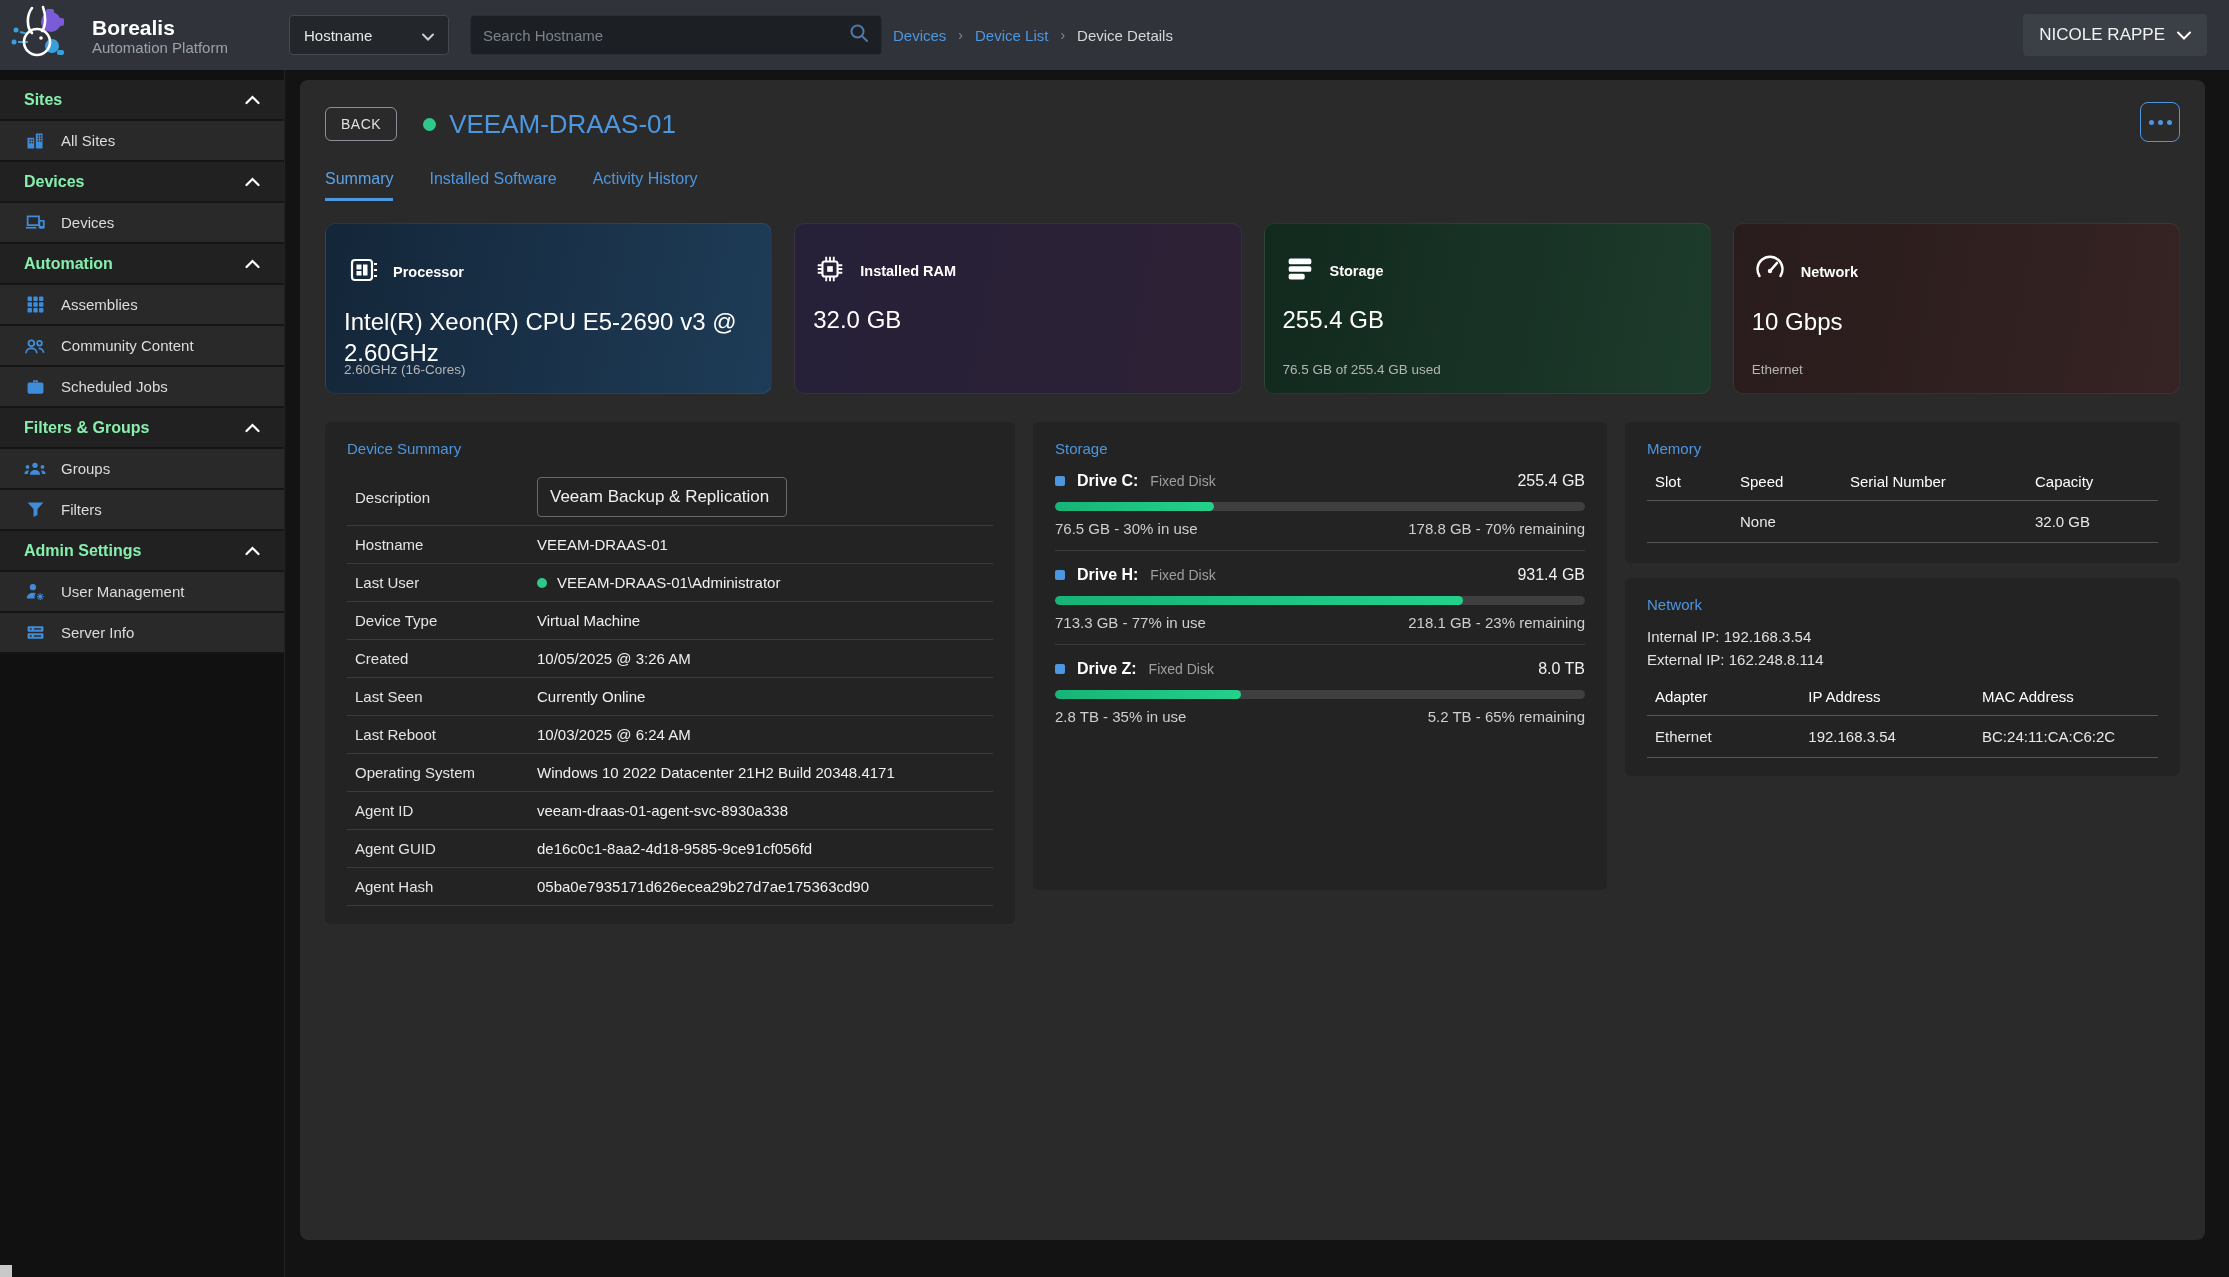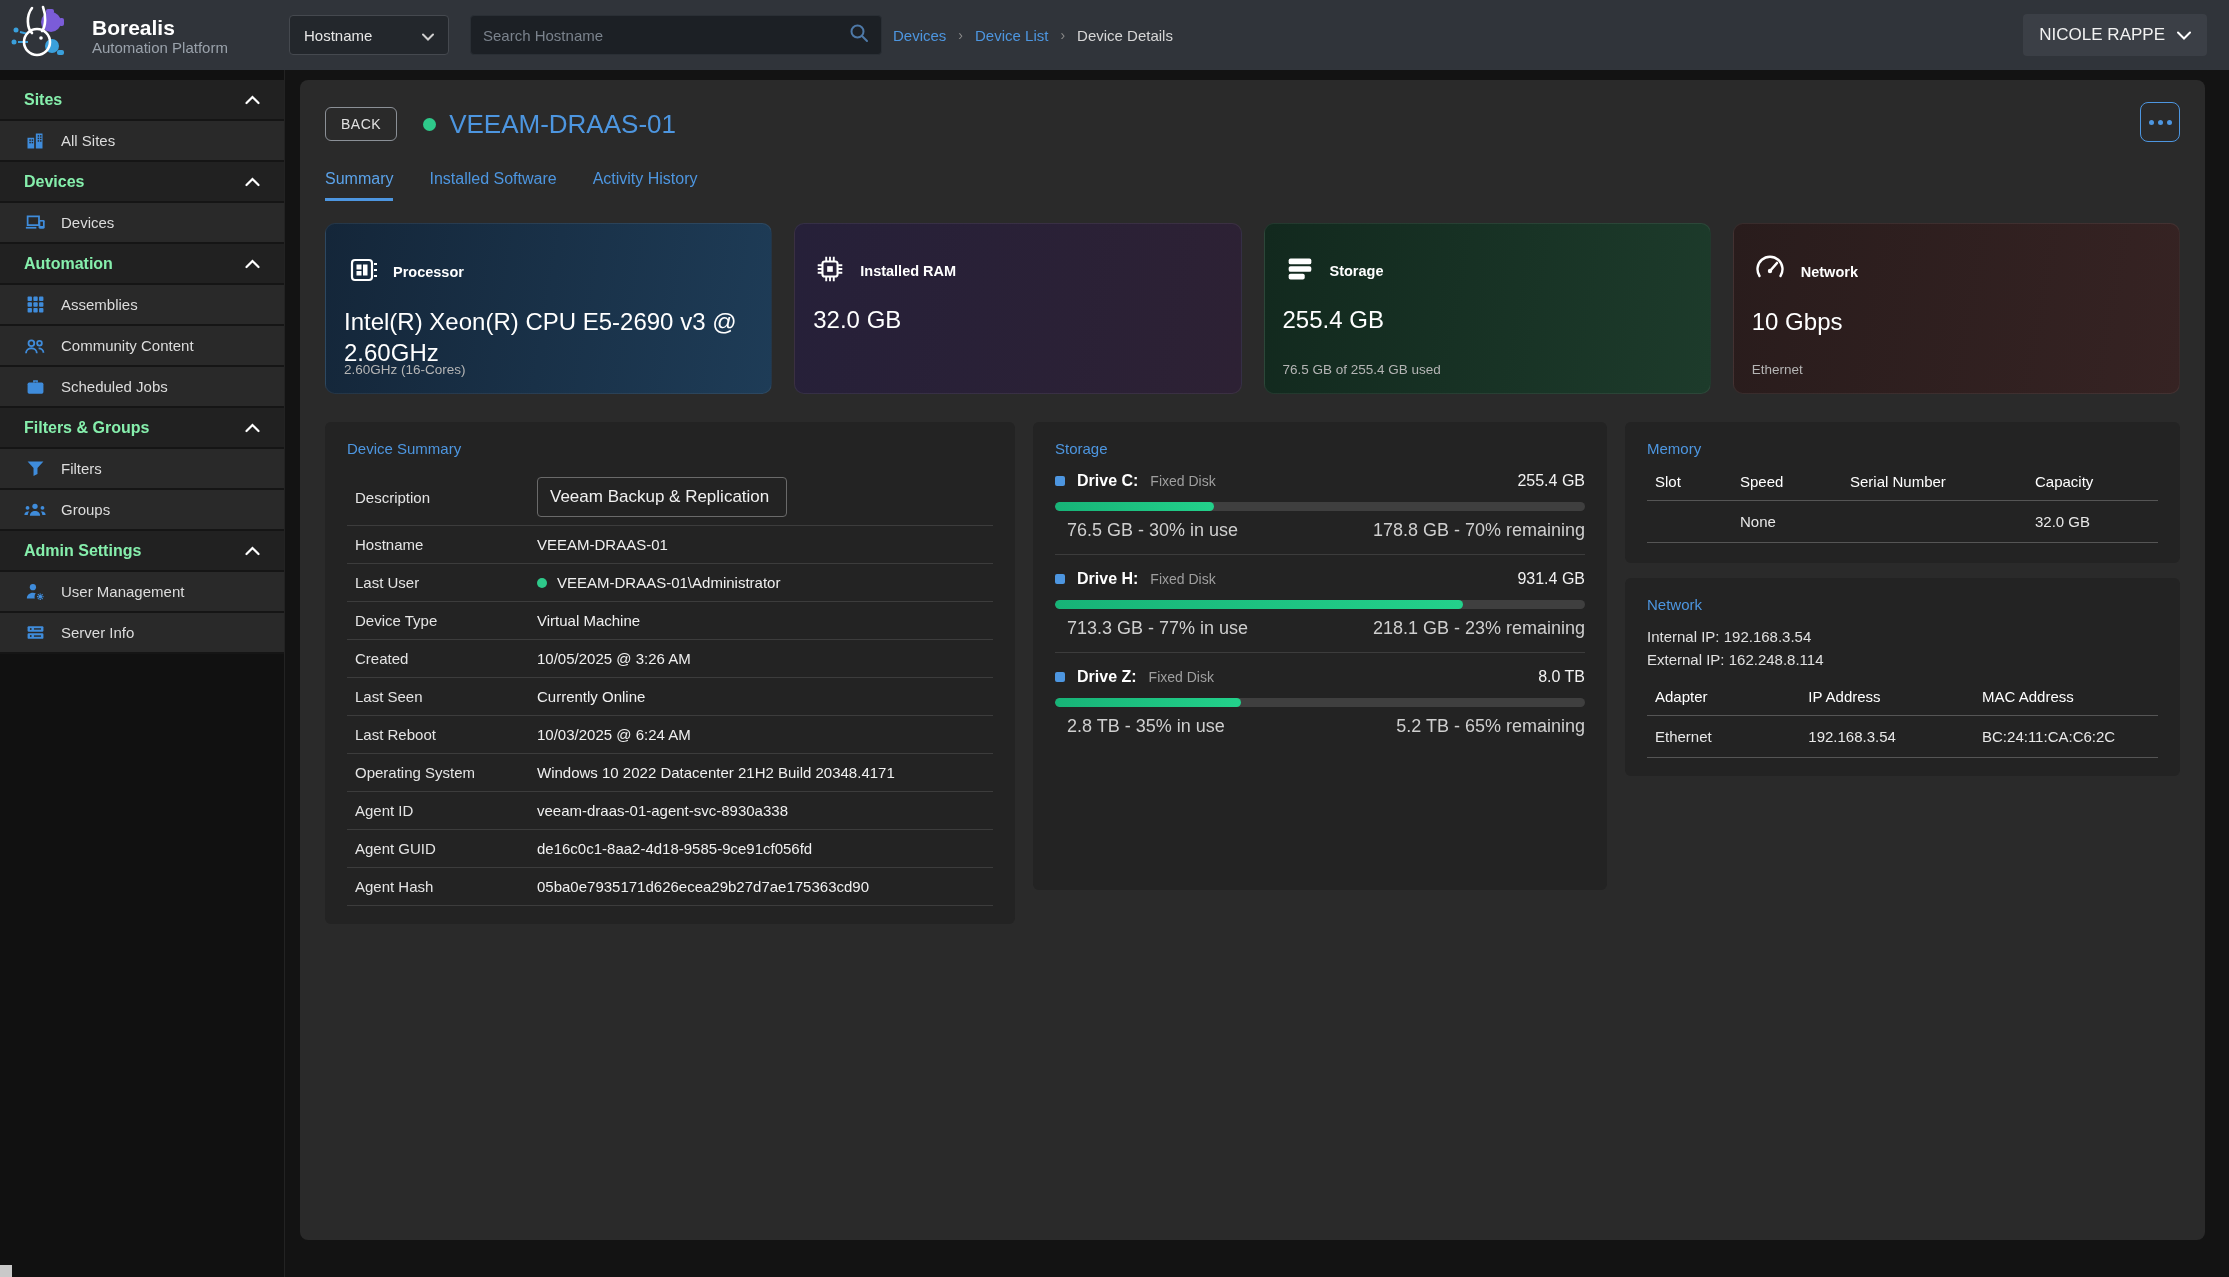--- a/index.html
+++ b/index.html
@@ -94,21 +94,21 @@
   
   .drive { padding:15px 0 13px 0; }
   .drive:not(:last-child) { border-bottom:1px solid #3c3c3c; }
   .drive-head { display:flex; align-items:center; }
   .drive-bullet { width:10px; height:10px; background:#4d96e0; border-radius:2px; margin-right:12px; }
   .drive-name { font-size:16px; font-weight:bold; color:#fff; }
   .drive-type { font-size:14px; color:#9f9f9f; margin-left:12px; }
   .drive-size { margin-left:auto; font-size:16px; color:#f2f2f2; }
   .bar-track { margin-top:12px; height:9px; background:#3f3f3f; border-radius:5px; overflow:hidden; }
   .bar-fill { height:9px; background:linear-gradient(90deg,#17b377,#23d18b); border-radius:5px; }
-  .drive-stats { display:flex; justify-content:space-between; margin-top:9px; font-size:18px; color:#cfcfcf;margin-left:12px; }
+  .drive-stats { display:flex; justify-content:space-between; margin-top:9px; font-size:15px; color:#cfcfcf; }
 
   
   .mem-grid { display:grid; grid-template-columns:85px 110px 185px 1fr; margin-top:16px; }
   .net-grid { display:grid; grid-template-columns:30% 34% 36%; margin-top:16px; }
   .t-head { font-size:15px; color:#fff; padding:0 0 10px 8px; border-bottom:1px solid #555; }
   .t-cell { font-size:15px; color:#e8e8e8; padding:12px 0 12px 8px; border-bottom:1px solid #555; }
   .net-ips { margin-top:12px; font-size:15px; color:#e0e0e0; line-height:1.55; }
 
   
   .scroll-thumb { position:absolute; left:0; bottom:0; width:12px; height:12px; background:#c9c9c9; z-index:6; }
@@ -278,38 +278,38 @@
     <div class="nav-header">
       <span class="nav-header-label">Filters &amp; Groups</span>
       <span class="chev">
           <svg width="15" height="10" viewBox="0 0 15 10">
             <path d="M1.5 8 L7.5 2 L13.5 8" fill="none" stroke="#fff" stroke-width="2.2" stroke-linecap="round"></path>
           </svg>
         </span>
     </div>
     <div class="nav-item">
       <span class="icn">
-        <svg width="19" height="19" viewBox="0 0 24 24" fill="#3f8cdb">
-            <path d="M2 3h20l-7.5 8.5V19l-5 2.5v-10L2 3z"></path>
-          </svg>
-      </span>
-      <span>Filters</span>
-    </div>
-    <div class="nav-item">
-      <span class="icn">
         <svg width="23" height="17" viewBox="0 0 28 20" fill="#3f8cdb">
             <circle cx="14" cy="6" r="3.4"></circle>
             <path d="M7.5 18c0-3.6 2.9-6 6.5-6s6.5 2.4 6.5 6H7.5z"></path>
             <circle cx="4.5" cy="8" r="2.4"></circle>
             <path d="M0.5 17c0-2.8 1.8-4.6 4.4-4.6 0.6 0 1.2 0.1 1.7 0.3-1.1 1.2-1.8 2.7-1.9 4.3H0.5z"></path>
             <circle cx="23.5" cy="8" r="2.4"></circle>
             <path d="M27.5 17c0-2.8-1.8-4.6-4.4-4.6-0.6 0-1.2 0.1-1.7 0.3 1.1 1.2 1.8 2.7 1.9 4.3h4.2z"></path>
           </svg>
       </span>
       <span>Groups</span>
+    </div>
+    <div class="nav-item">
+      <span class="icn">
+        <svg width="19" height="19" viewBox="0 0 24 24" fill="#3f8cdb">
+            <path d="M2 3h20l-7.5 8.5V19l-5 2.5v-10L2 3z"></path>
+          </svg>
+      </span>
+      <span>Filters</span>
     </div>
 
     <div class="nav-header">
       <span class="nav-header-label">Admin Settings</span>
       <span class="chev">
           <svg width="15" height="10" viewBox="0 0 15 10">
             <path d="M1.5 8 L7.5 2 L13.5 8" fill="none" stroke="#fff" stroke-width="2.2" stroke-linecap="round"></path>
           </svg>
         </span>
     </div>

